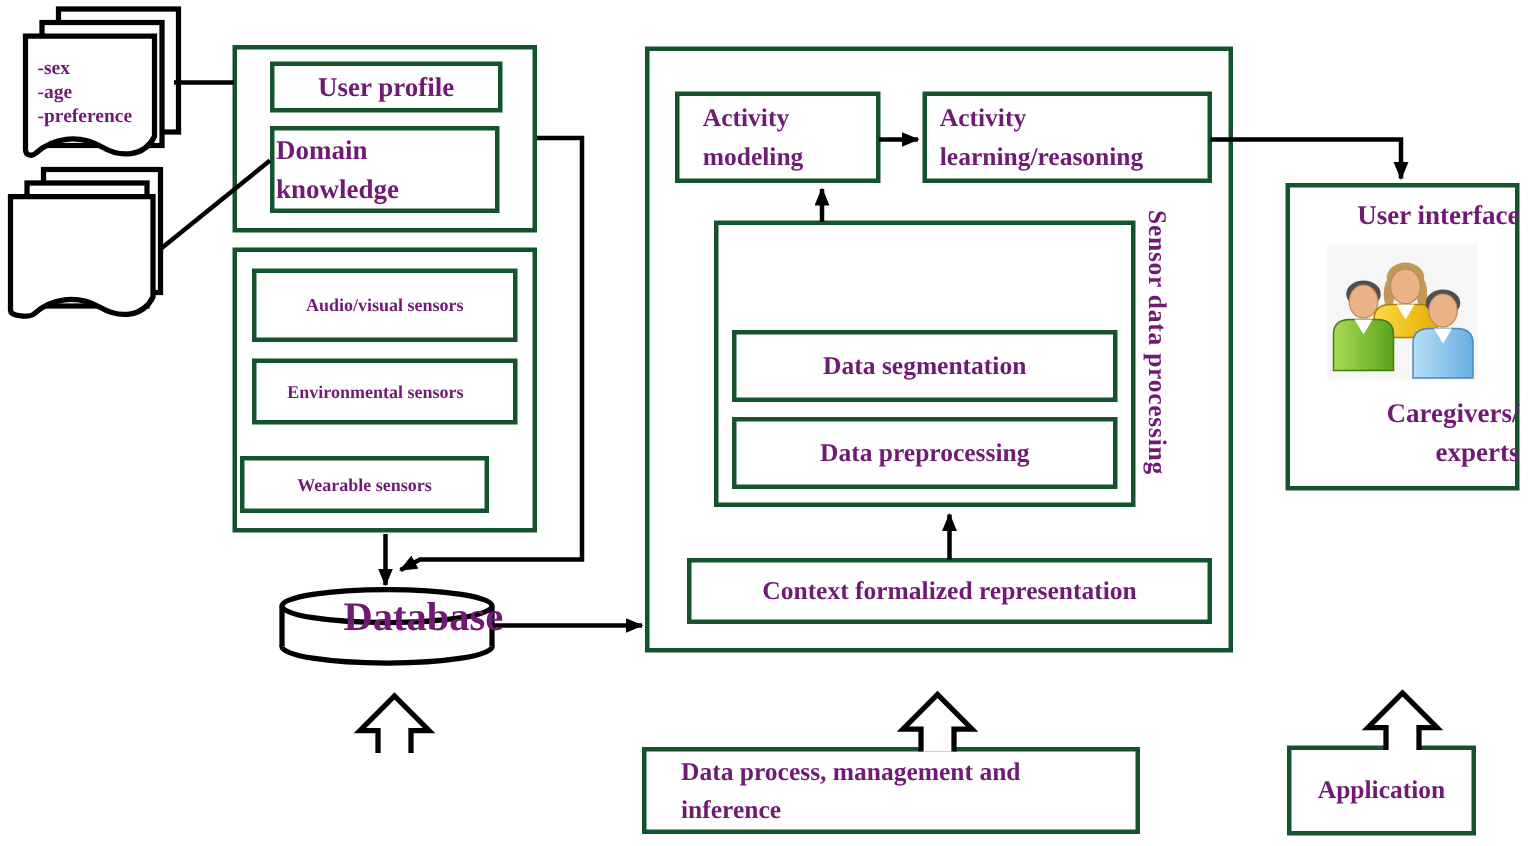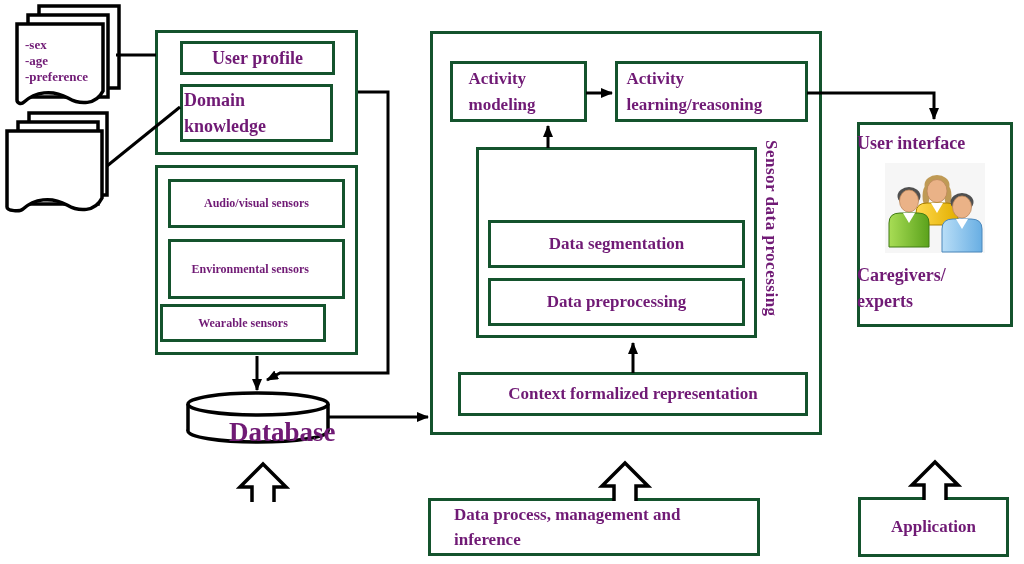--- a/index.html
+++ b/index.html
@@ -3,21 +3,21 @@
 <meta charset="utf-8">
 <style>
   html,body{margin:0;padding:0;background:#fff;}
   #canvas{position:relative;width:1024px;height:564px;background:#fff;overflow:hidden;
           font-family:"Liberation Serif","DejaVu Serif",serif;font-weight:bold;color:#701a75;}
   svg.layer{position:absolute;left:0;top:0;width:1024px;height:564px;}
   svg.under{z-index:0;}
   svg.over{z-index:2;pointer-events:none;}
   .box{position:absolute;box-sizing:border-box;border:3px solid #14532d;background:#fff;
        display:flex;align-items:center;justify-content:center;text-align:left;z-index:1;}
-  .label{position:absolute;box-sizing:border-box;background:transparent;text-align:left;z-index:1;}
+  .label{position:absolute;box-sizing:border-box;background:transparent;text-align:right;z-index:1;}
   .doc-text{position:absolute;z-index:1;font-size:13px;line-height:16px;text-align:left;background:transparent;}
   .fs16{font-size:12px;}
   .fs17{font-size:17px;line-height:24px;}
   .fs18{font-size:18px;line-height:26px;}
   .vlabel{position:absolute;z-index:1;writing-mode:vertical-rl;text-orientation:mixed;
           font-size:17px;letter-spacing:0.5px;background:transparent;}
   .dbtext{font-size:27px;line-height:32px;}
 </style>
 </head>
 <body>
@@ -55,28 +55,28 @@
     <span>User profile</span>
   </div>
   <div class="box fs18" style="left:180px;top:84px;width:153px;height:58px;">
     <span style="width:145px;">Domain knowledge</span>
   </div>
 
   <div class="box" style="left:155px;top:165px;width:203px;height:190px;"></div>
   <div class="box fs16" style="left:168px;top:179px;width:177px;height:49px;">
     <span>Audio/visual sensors</span>
   </div>
-  <div class="box fs16" style="left:168px;top:239px;width:177px;height:60px;line-height:24px;">
+  <div class="box fs16" style="left:168px;top:239px;width:177px;height:44px;line-height:24px;">
     <span style="width:130px;">Environmental sensors</span>
   </div>
   <div class="box fs16" style="left:160px;top:304px;width:166px;height:38px;">
     <span>Wearable sensors</span>
   </div>
 
-  <div class="label dbtext" style="left:190px;top:416px;width:112px;height:34px;padding-left:39px;">Database</div>
+  <div class="label dbtext" style="left:190px;top:395px;width:112px;height:34px;padding-left:39px;">Database</div>
 
   <div class="box" style="left:430px;top:31px;width:392px;height:404px;"></div>
   <div class="box fs17" style="left:450px;top:61px;width:137px;height:61px;line-height:26px;">
     <span style="width:100px;">Activity modeling</span>
   </div>
   <div class="box fs17" style="left:615px;top:61px;width:193px;height:61px;line-height:26px;">
     <span style="width:170px;">Activity learning/reasoning</span>
   </div>
   <div class="box" style="left:476px;top:147px;width:281px;height:191px;"></div>
   <div class="box fs17" style="left:488px;top:220px;width:257px;height:48px;">
@@ -93,21 +93,21 @@
   <div class="box" style="left:857px;top:122px;width:156px;height:205px;align-items:flex-start;"></div>
   <div class="label fs18" style="left:857px;top:130px;width:156px;">User interface</div>
   <div class="label fs18" style="left:857px;top:262px;width:156px;">
     <div>Caregivers/</div>
     <div>experts</div>
   </div>
 
   <div class="box fs17" style="left:428px;top:498px;width:332px;height:58px;line-height:25px;">
     <span style="width:280px;">Data process, management and inference</span>
   </div>
-  <div class="box fs17" style="left:858px;top:497px;width:151px;height:60px;">
+  <div class="box fs17" style="left:858px;top:497px;width:126px;height:60px;">
     <span>Application</span>
   </div>
 
   <svg class="layer over" viewBox="0 0 1024 564">
     <defs>
       <marker id="arr" markerUnits="userSpaceOnUse" markerWidth="14" markerHeight="12" refX="11" refY="5" orient="auto">
         <path d="M0,0 L12,5 L0,10 Z" fill="#000"></path>
       </marker>
       <linearGradient id="gg" x1="0" y1="0" x2="1" y2="0">
         <stop offset="0" stop-color="#a8dd55"></stop>

